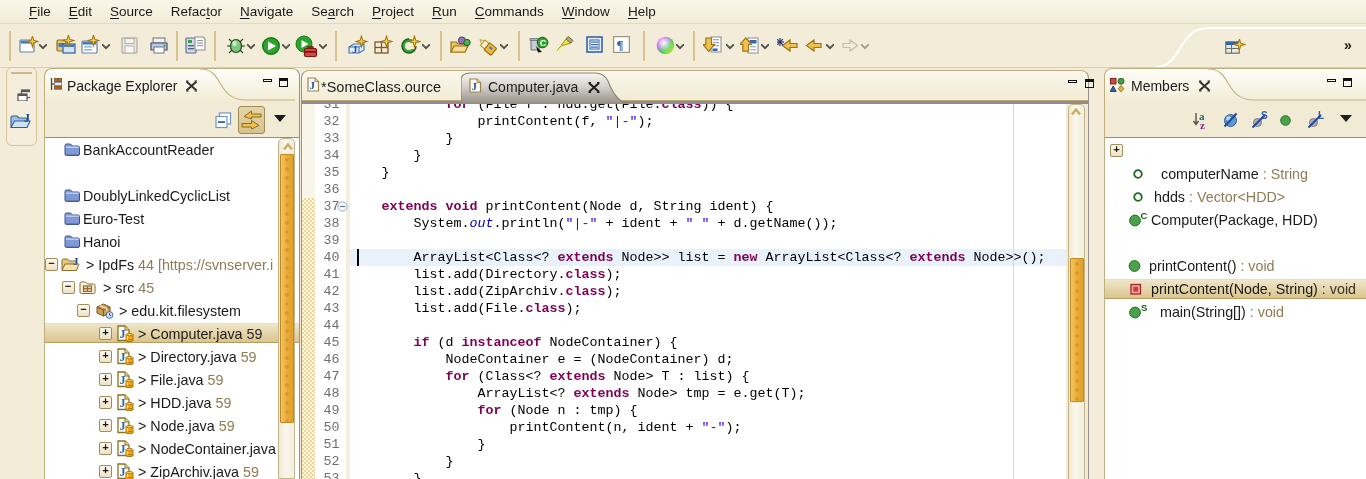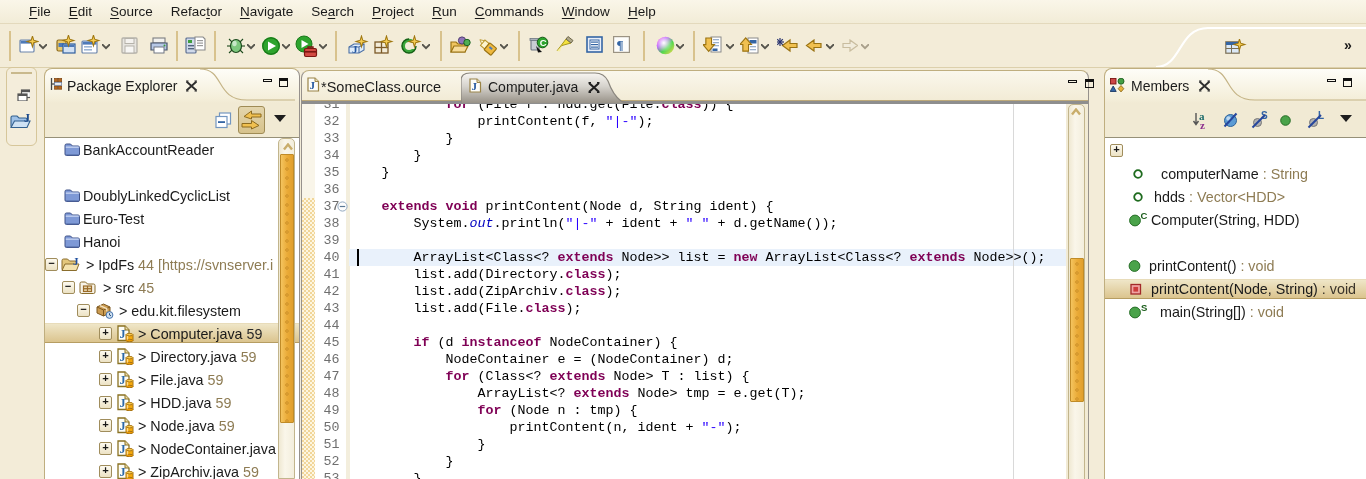--- a/index.html
+++ b/index.html
@@ -641,21 +641,21 @@
         <svg width="12" height="12">
           <circle cx="5" cy="6" r="3.8" fill="#fff" stroke="#1e6b1e" stroke-width="1.8"></circle>
         </svg>
         <span style="margin-left:9px">hdds<span class="deco"> : Vector&lt;HDD&gt;</span></span>
       </div>
 <div class="trow" style="left:23px;top:70px">
         <svg width="20" height="17">
           <circle cx="7" cy="9.5" r="5.4" fill="#4aa34a" stroke="#266e26" stroke-width="1"></circle>
           <text x="12.5" y="8" font-family="Liberation Sans" font-size="9.5" font-weight="bold" fill="#1a5c1a">C</text>
         </svg>
-        <span style="margin-left:3px">Computer(String, HDD)</span>
+        <span style="margin-left:3px">Computer(Package, HDD)</span>
       </div>
 <div class="trow" style="left:23px;top:116px">
         <svg width="14" height="13">
           <circle cx="6.5" cy="7" r="5.4" fill="#4aa34a" stroke="#266e26" stroke-width="1"></circle>
         </svg>
         <span style="margin-left:7px">printContent()<span class="deco"> : void</span></span>
       </div>
 <div class="trow" style="left:25px;top:139px">
         <svg width="14" height="13">
           <rect x="1" y="2.5" width="9.5" height="9.5" fill="#f0a3a3" stroke="#a22929" stroke-width="1.3"></rect>

